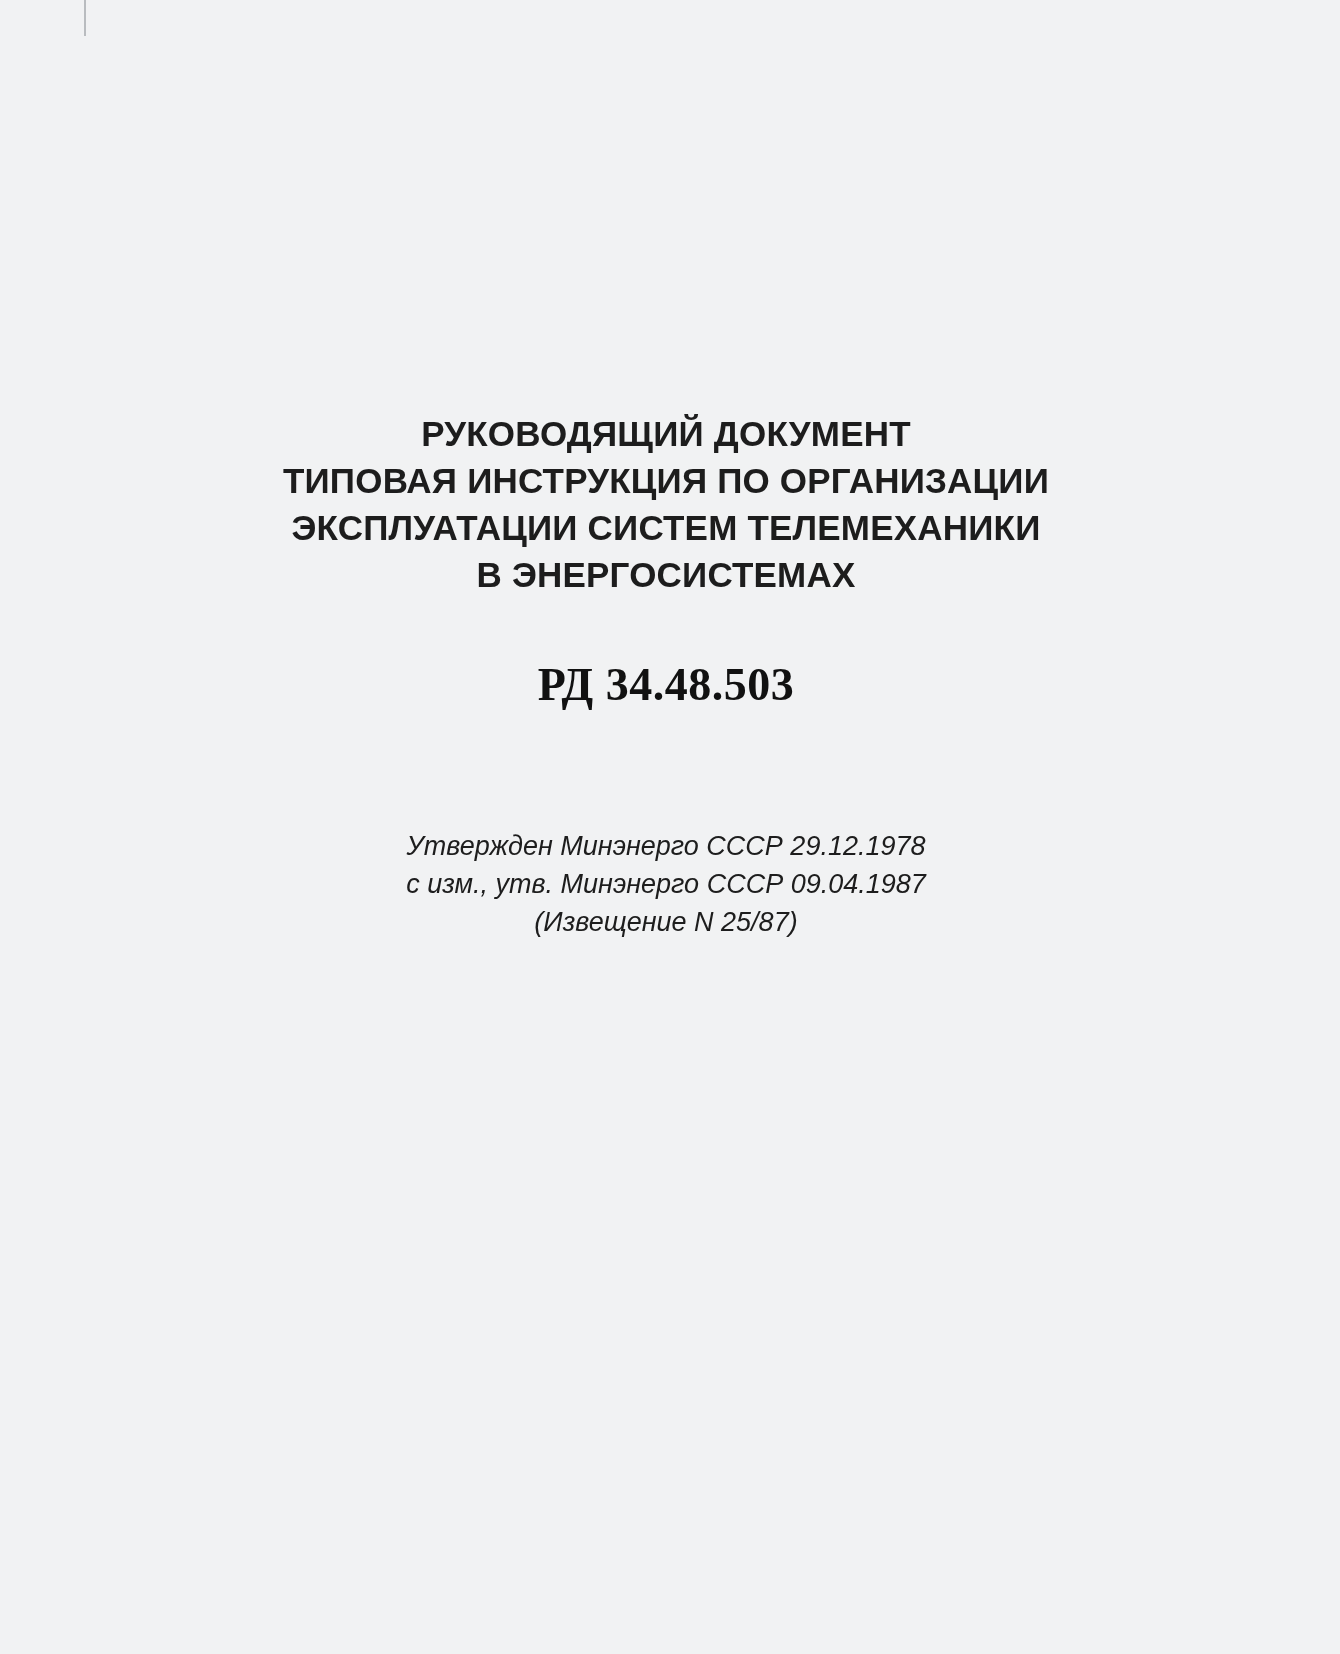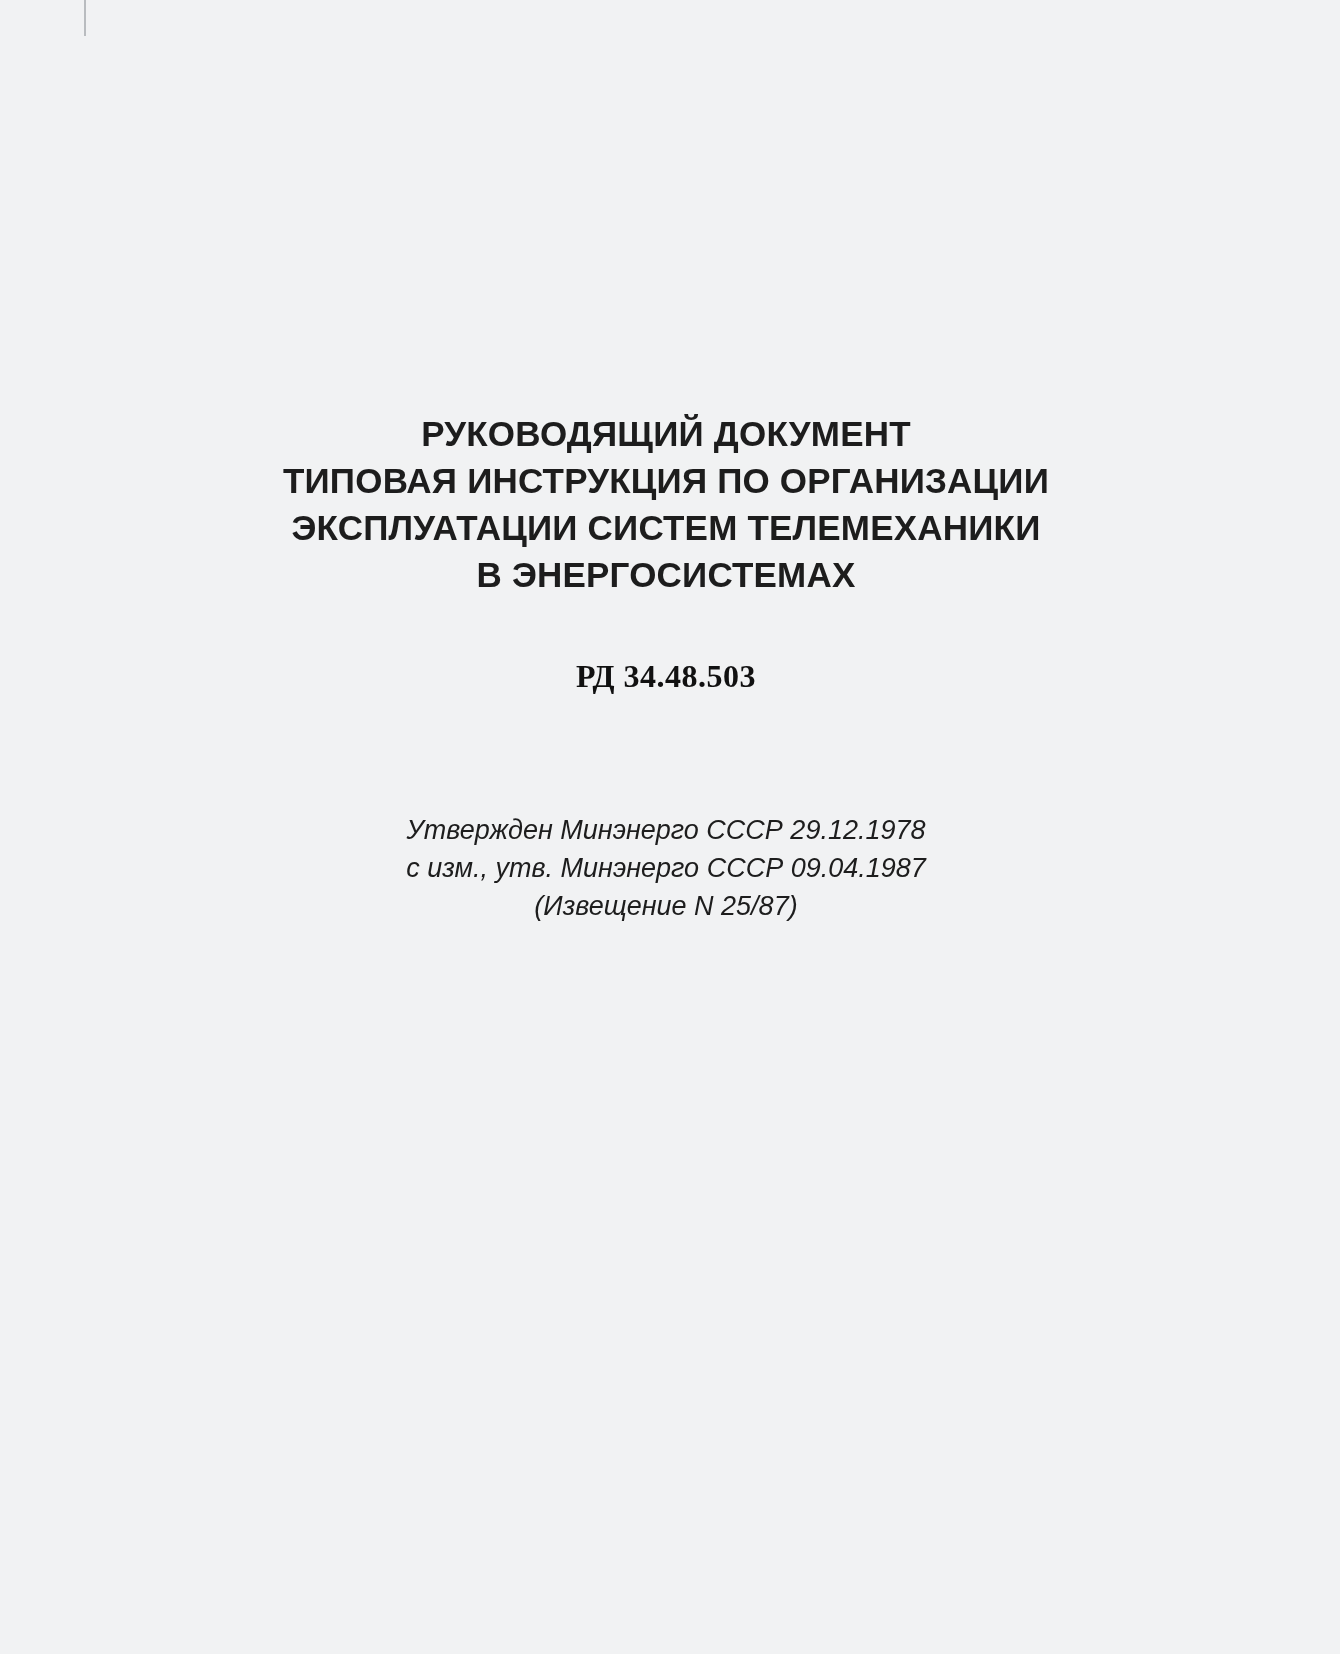--- a/index.html
+++ b/index.html
@@ -41,21 +41,21 @@
     line-height: 47px;
     letter-spacing: 0.2px;
     color: #1d1d1d;
     margin: 0;
     white-space: pre-line;
   }
   .doc-code {
     margin-top: 60px;
     font-family: "Liberation Serif", serif;
     font-weight: bold;
-    font-size: 32px;
+    font-size: 46px;
     letter-spacing: 0.5px;
     color: #111111;
   }
   .approval {
     margin-top: 116px;
     text-align: center;
     font-style: italic;
     font-size: 27px;
     line-height: 38px;
     color: #1d1d1d;

